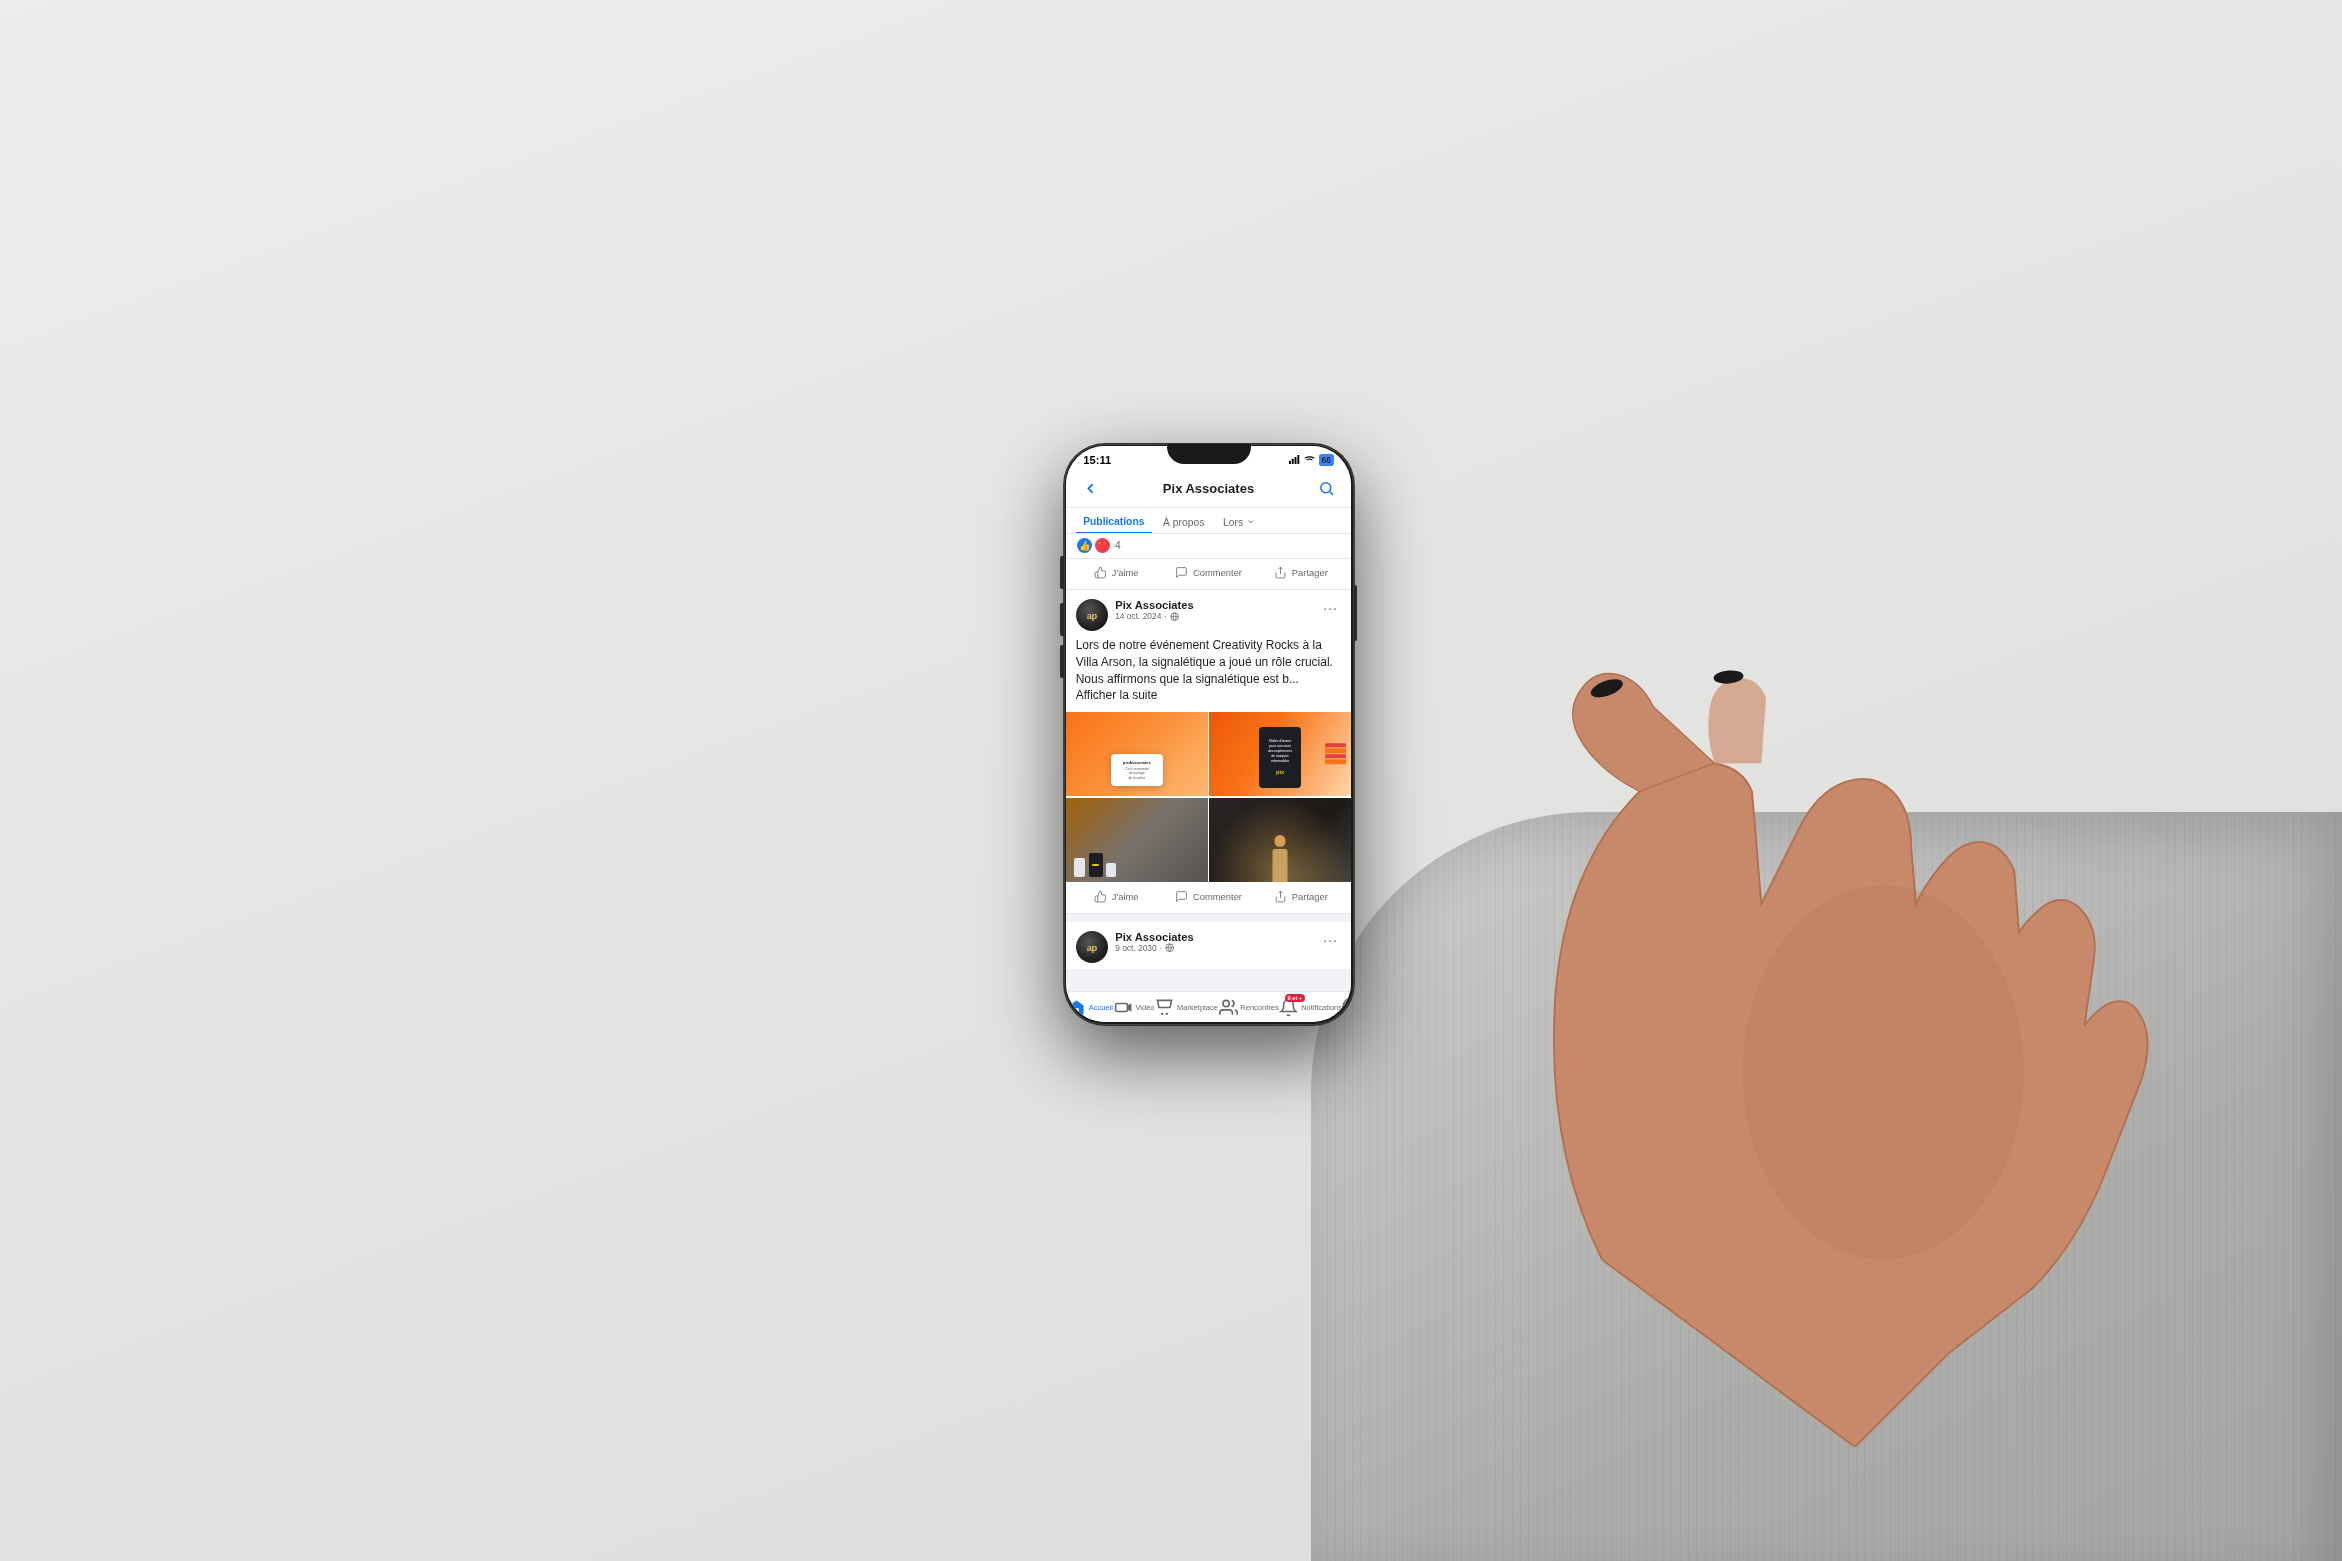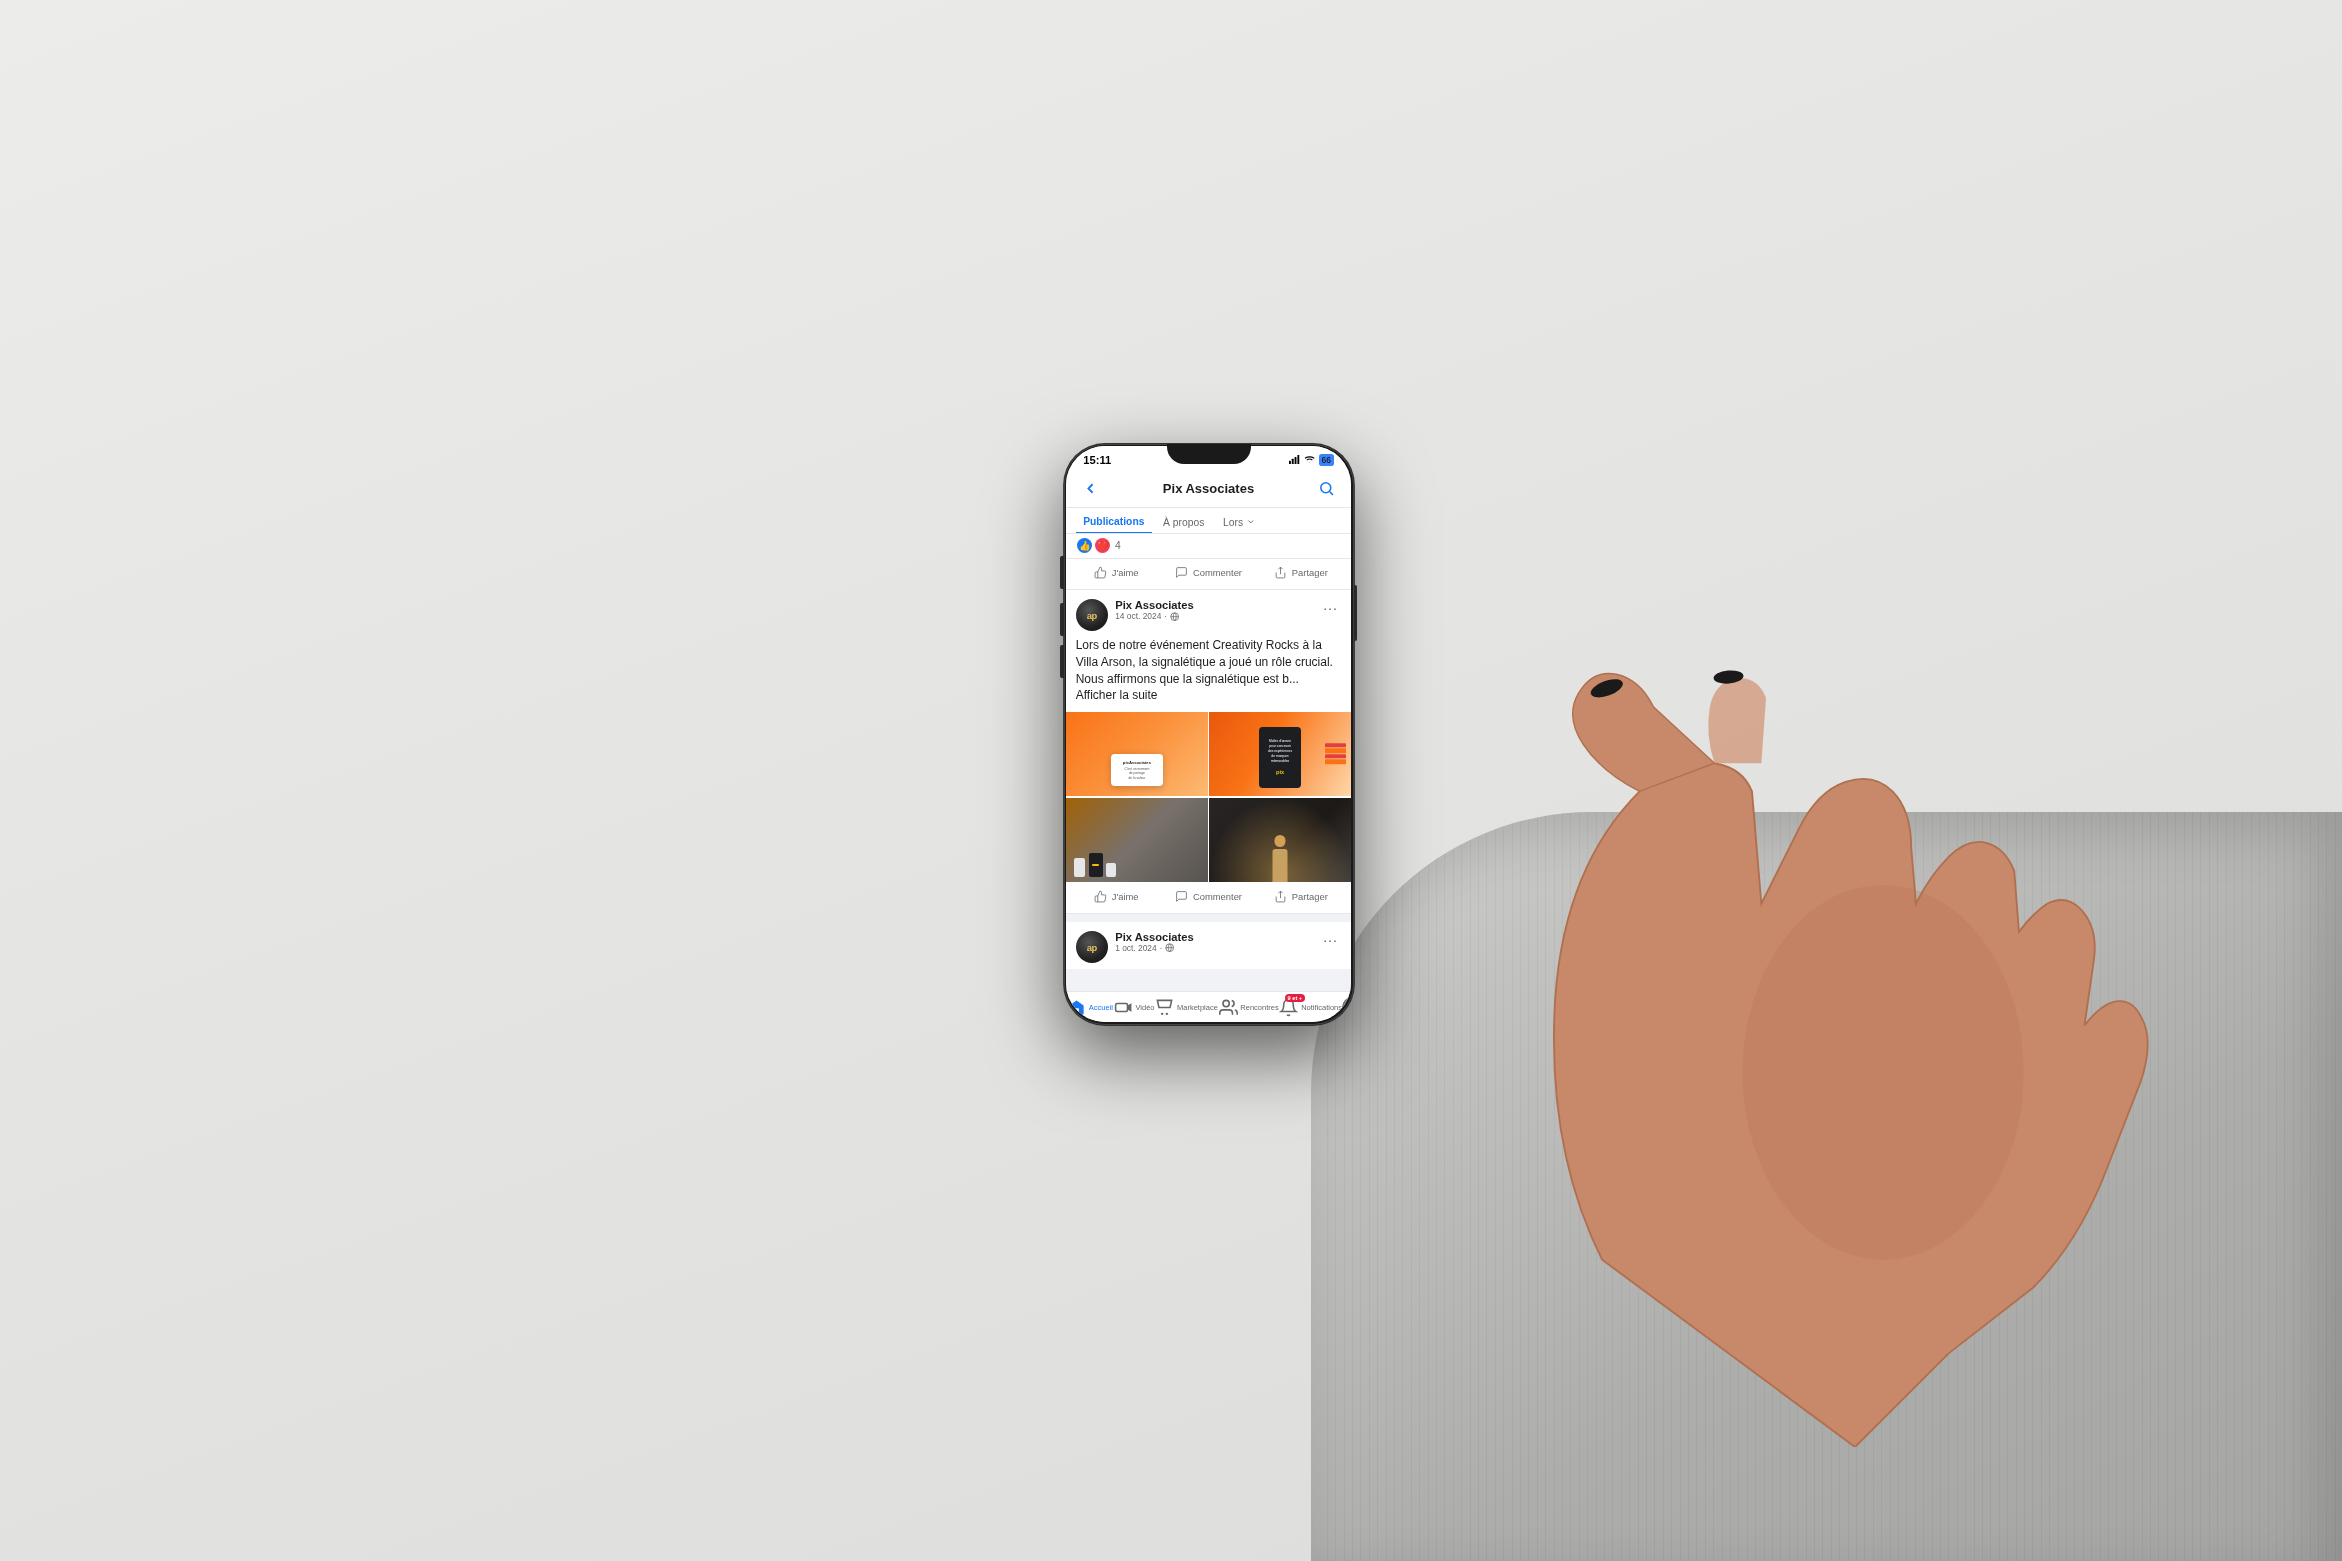--- a/index.html
+++ b/index.html
@@ -669,21 +669,21 @@
           </div>
 
           <div class="post-card">
             <div class="post-header">
               <div class="post-avatar">
                 <div class="avatar-inner">ap</div>
               </div>
               <div class="post-info">
                 <div class="post-name">Pix Associates</div>
                 <div class="post-meta">
-                  <span>1 oct. 2024</span>
+                  <span>9 oct. 2030</span>
                   <span>·</span>
                   <svg width="9.4" height="9.4" viewBox="0 0 24 24" fill="none" stroke="#65676b" stroke-width="2">
                     <circle cx="12" cy="12" r="10"></circle>
                       <line x1="2" y1="12" x2="22" y2="12"></line>
                       <path d="M12 2a15.3 15.3 0 0 1 4 10 15.3 15.3 0 0 1-4 10 15.3 15.3 0 0 1-4-10 15.3 15.3 0 0 1 4-10z"></path>
                   </svg>
                 </div>
               </div>
               <div class="post-dots">···</div>
             </div>

